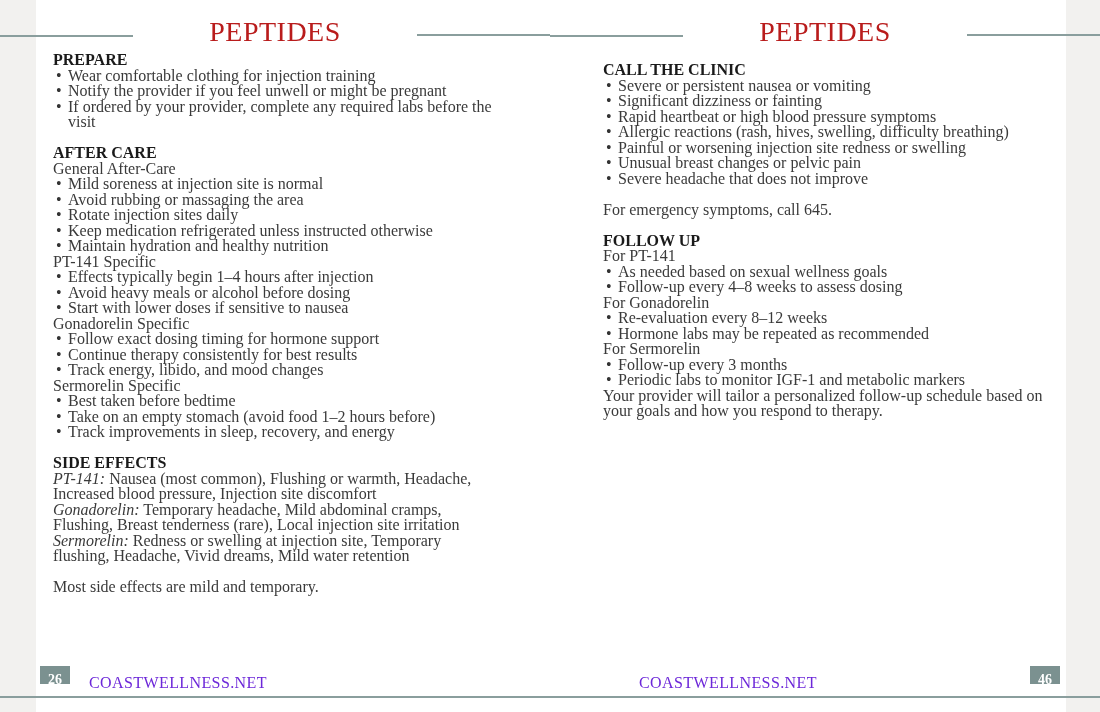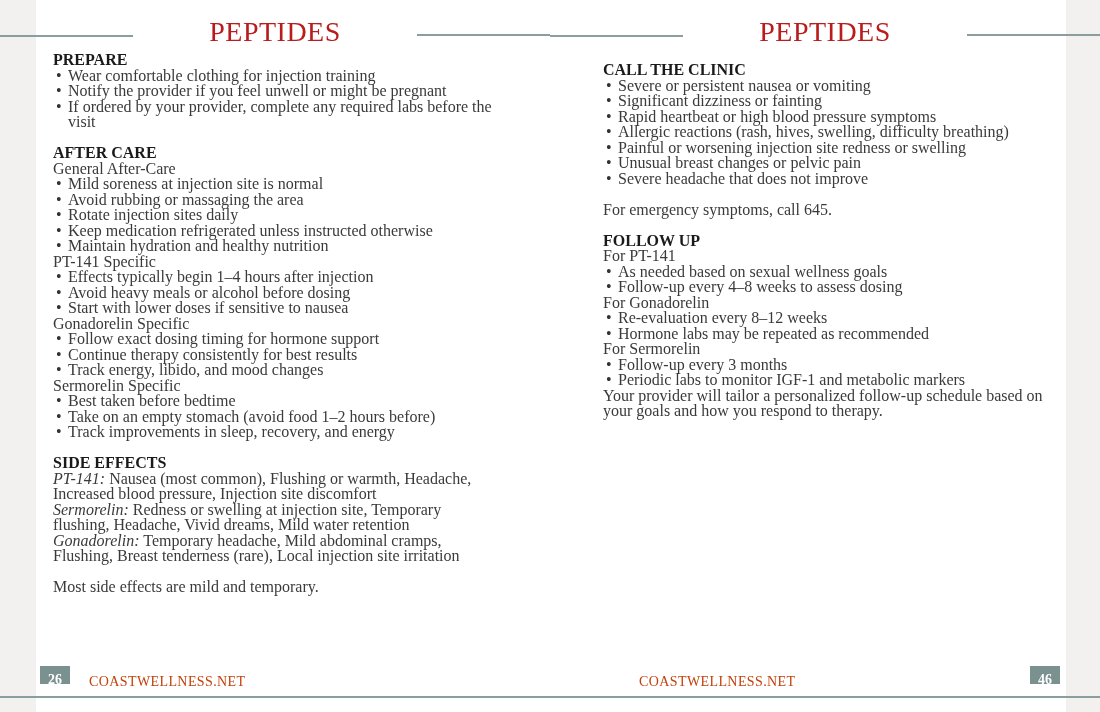--- a/index.html
+++ b/index.html
@@ -25,21 +25,21 @@
   ul { margin:0; padding:0 0 0 15px; list-style:none; }
   li { position:relative; padding-left:0; }
   li::before { content:"•"; position:absolute; left:-12px; color:#333; }
   .gap { height:15.5px; }
   .ital { font-style:italic; }
   .pagenum {
     position:absolute; width:30px; height:18px; background:#7b9190; color:#fff;
     font-weight:bold; font-size:14px; text-align:center; line-height:28px;
   }
   .footer-site {
-    position:absolute; font-size:14px; color:#c2410c; letter-spacing:0.4px;text-align:center;
+    position:absolute; font-size:16px; color:#6d28d9; letter-spacing:0.4px;text-align:center;
   }
 </style>
 </head>
 <body>
 
 <div class="page-white"></div>
 
 <div class="rule" style="top:35px;left:0;width:133px;"></div>
 <div class="rule" style="top:34px;left:417px;width:133px;"></div>
 <div class="rule" style="top:35px;left:550px;width:133px;"></div>
@@ -81,22 +81,22 @@
   <div class="sub">Sermorelin Specific</div>
   <ul>
     <li>Best taken before bedtime</li>
     <li>Take on an empty stomach (avoid food 1–2 hours before)</li>
     <li>Track improvements in sleep, recovery, and energy</li>
   </ul>
   <div class="gap"></div>
 
   <div class="h">SIDE EFFECTS</div>
   <div><span class="ital">PT-141:</span><span> Nausea (most common), Flushing or warmth, Headache, Increased blood pressure, Injection site discomfort</span></div>
+  <div><span class="ital">Gonadorelin:</span><span> Temporary headache, Mild abdominal cramps, Flushing, Breast tenderness (rare), Local injection site irritation</span></div>
   <div><span class="ital">Sermorelin:</span><span> Redness or swelling at injection site, Temporary flushing, Headache, Vivid dreams, Mild water retention</span></div>
-  <div><span class="ital">Gonadorelin:</span><span> Temporary headache, Mild abdominal cramps, Flushing, Breast tenderness (rare), Local injection site irritation</span></div>
   <div class="gap"></div>
   <div>Most side effects are mild and temporary.</div>
 </div>
 
 <div class="content" style="left:603px;top:62px;width:445px;">
   <div class="h">CALL THE CLINIC</div>
   <ul>
     <li>Severe or persistent nausea or vomiting</li>
     <li>Significant dizziness or fainting</li>
     <li>Rapid heartbeat or high blood pressure symptoms</li>

